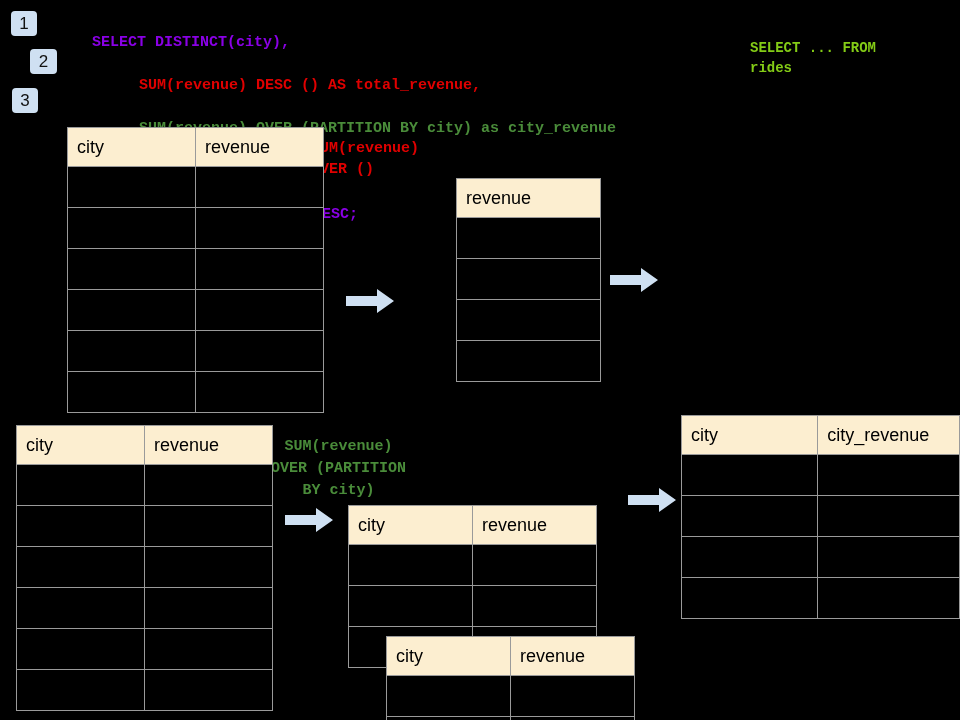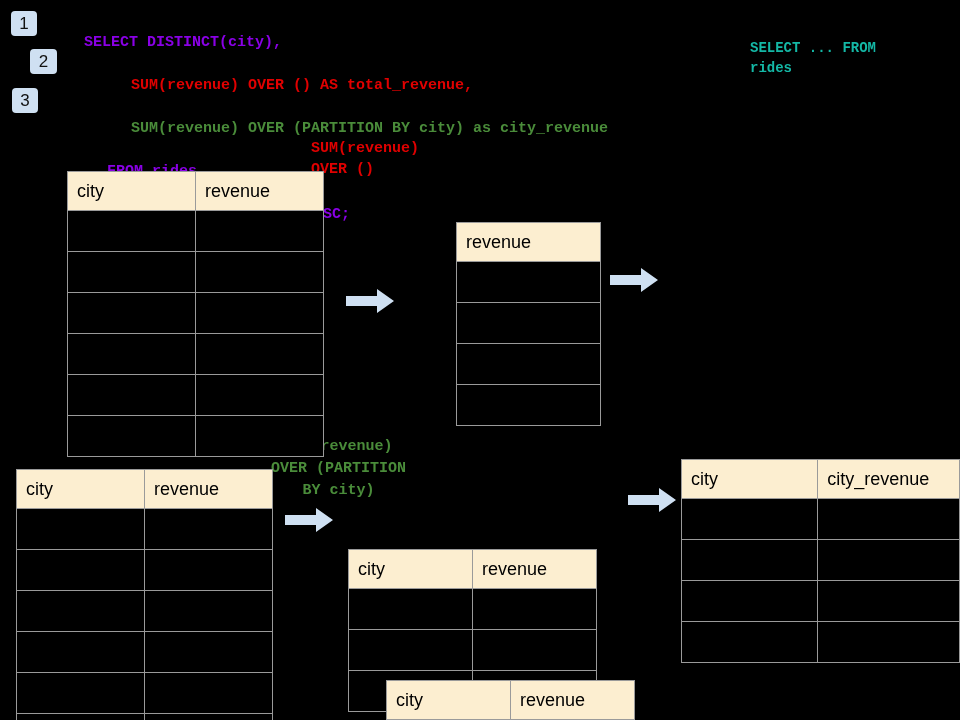--- a/index.html
+++ b/index.html
@@ -1,21 +1,21 @@
 <!DOCTYPE html>
 <html><head>
 <meta charset="utf-8">
 <style>
   html,body{margin:0;padding:0;background:#000;}
   body{width:960px;height:720px;position:relative;overflow:hidden;
        font-family:"Liberation Sans",sans-serif;}
   .stage{position:absolute;left:0;top:0;width:960px;height:720px;background:#000;}
 
   
-  .sql{position:absolute;left:84px;top:10px;
+  .sql{position:absolute;left:92px;top:10px;
        font-family:"Liberation Mono","DejaVu Sans Mono",monospace;
        font-size:15px;line-height:21.5px;font-weight:bold;white-space:pre;}
   .sql .l1{color:#8a00e6;}
   .sql .l2{color:#e00000;}
   .sql .l3{color:#4a8c3a;}
   .sql .l4{color:#8a00e6;}
   .sql .l5{color:#8a00e6;}
   .sql .ind1{padding-left:0;}
   .sql .ind2{padding-left:47px;}
   .sql .ind3{padding-left:23px;}
@@ -24,30 +24,30 @@
   .badge{position:absolute;background:#cfe0f2;border-radius:4px;
          color:#111;font-family:"Liberation Sans",sans-serif;font-size:17px;
          display:flex;align-items:center;justify-content:center;}
   #badge1{left:11px;top:11px;width:26px;height:25px;}
   #badge2{left:30px;top:49px;width:27px;height:25px;}
   #badge3{left:12px;top:88px;width:26px;height:25px;}
 
   
   .anno{position:absolute;font-family:"Liberation Mono","DejaVu Sans Mono",monospace;
         font-size:14px;line-height:20px;font-weight:bold;white-space:pre;}
-  .anno.purple{color:#14b8a6;}
+  .anno.purple{color:#84cc16;}
   .anno.red{color:#e00000;font-size:15px;line-height:21px;}
   .anno.green{color:#4a8c3a;font-size:15px;line-height:22px;text-align:center;}
   #anno-select-from{left:750px;top:38px;}
   #anno-sum-over{left:311px;top:138px;}
   #anno-sum-partition{left:271px;top:436px;}
 
   
   .tbl{position:absolute;border-collapse:collapse;background:#1d4ed8;
-       table-layout:fixed;margin-top:44px;}
+       table-layout:fixed;}
   .tbl td{border:1px solid #9a9a9a;background:#000;height:40px;padding:0;}
   .tbl th{border:1px solid #9a9a9a;background:#fceed0;color:#000;
           font-family:"Liberation Sans",sans-serif;font-weight:normal;
           font-size:18px;text-align:left;padding:0 0 0 9px;height:38px;}
 
   #tbl-rides      {left:67px;  top:127px;}
   #tbl-rides      th,#tbl-rides td{width:118px;}
   #tbl-total-rev  {left:456px; top:178px;}
   #tbl-total-rev  th,#tbl-total-rev td{width:134px;}
   #tbl-part-src   {left:16px;  top:425px;}
@@ -66,21 +66,21 @@
   #arrow-3{left:285px;top:508px;}
   #arrow-4{left:628px;top:488px;}
 </style>
 </head>
 <body>
 
 <div class="stage">
 
   <div class="sql">
 <span class="l1 ind1">SELECT DISTINCT(city),</span>
-<br><span class="l2 ind2">SUM(revenue) OVER () AS total_revenue,</span>
+<br><span class="l2 ind2">SUM(revenue) DESC () AS total_revenue,</span>
 <br><span class="l3 ind2">SUM(revenue) OVER (PARTITION BY city) as city_revenue</span>
 <br><span class="l4 ind3">FROM rides</span>
 <br><span class="l5 ind3">ORDER by city_revenue DESC;</span>
   </div>
 
   <div class="badge" id="badge1">1</div>
   <div class="badge" id="badge2">2</div>
   <div class="badge" id="badge3">3</div>
 
   <div class="anno purple" id="anno-select-from">SELECT ... FROM

